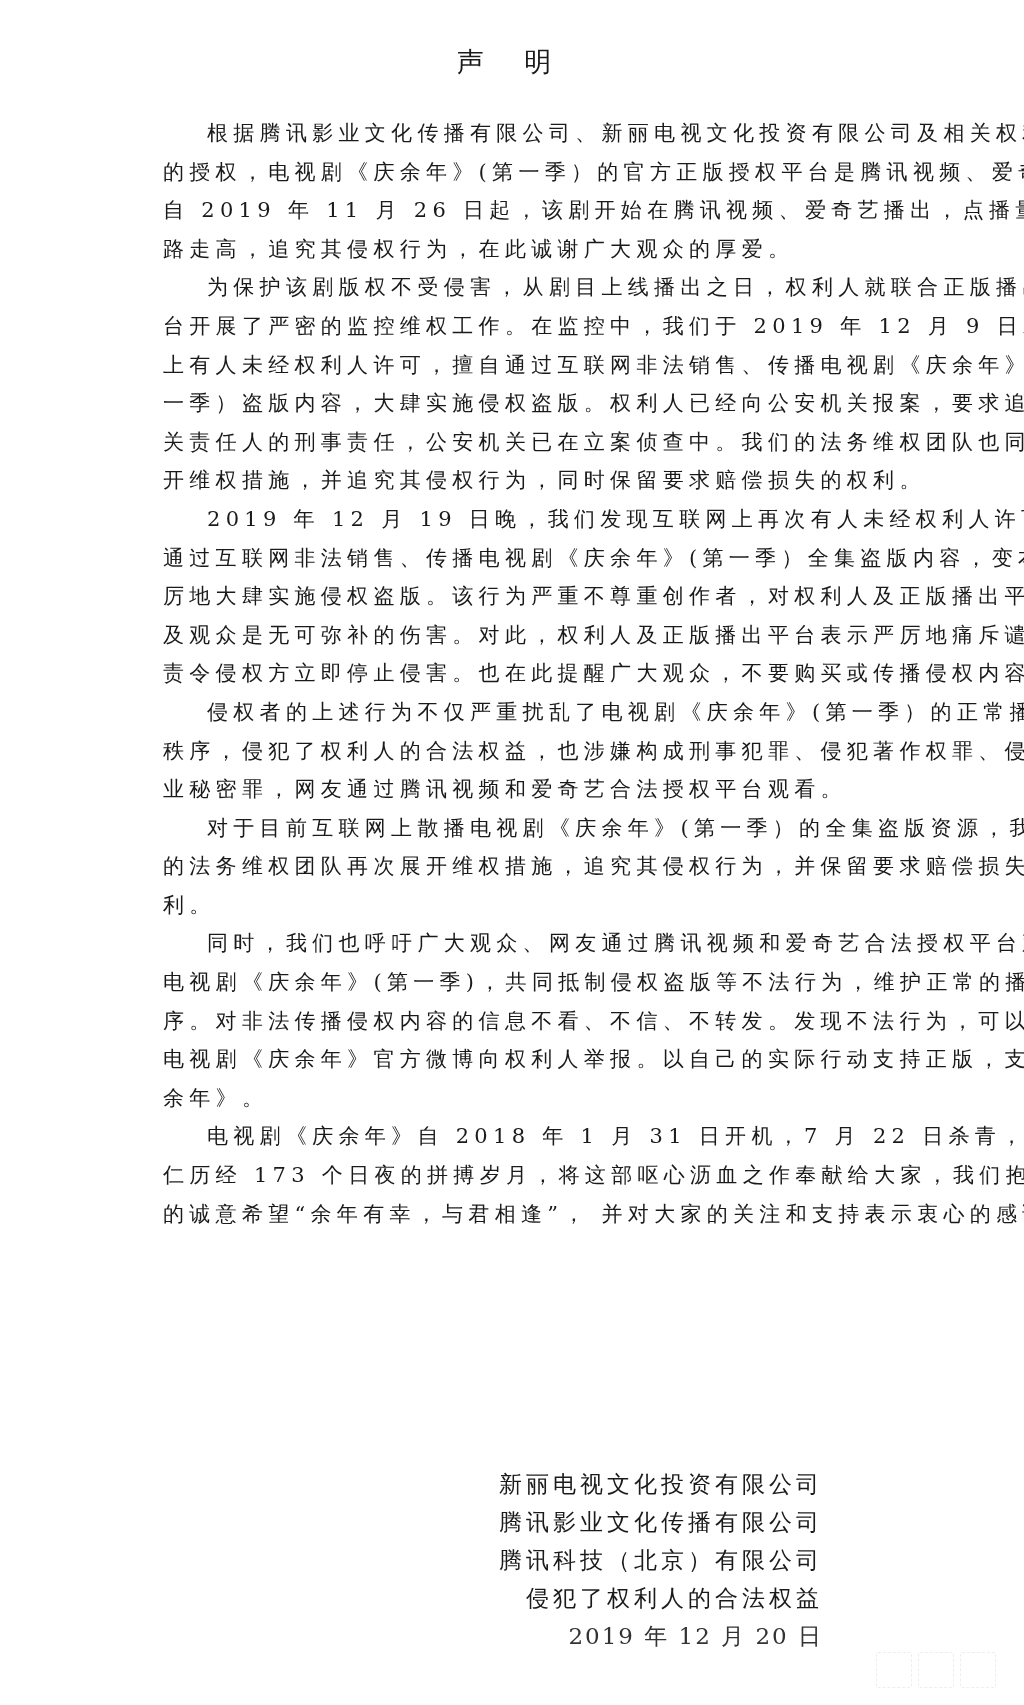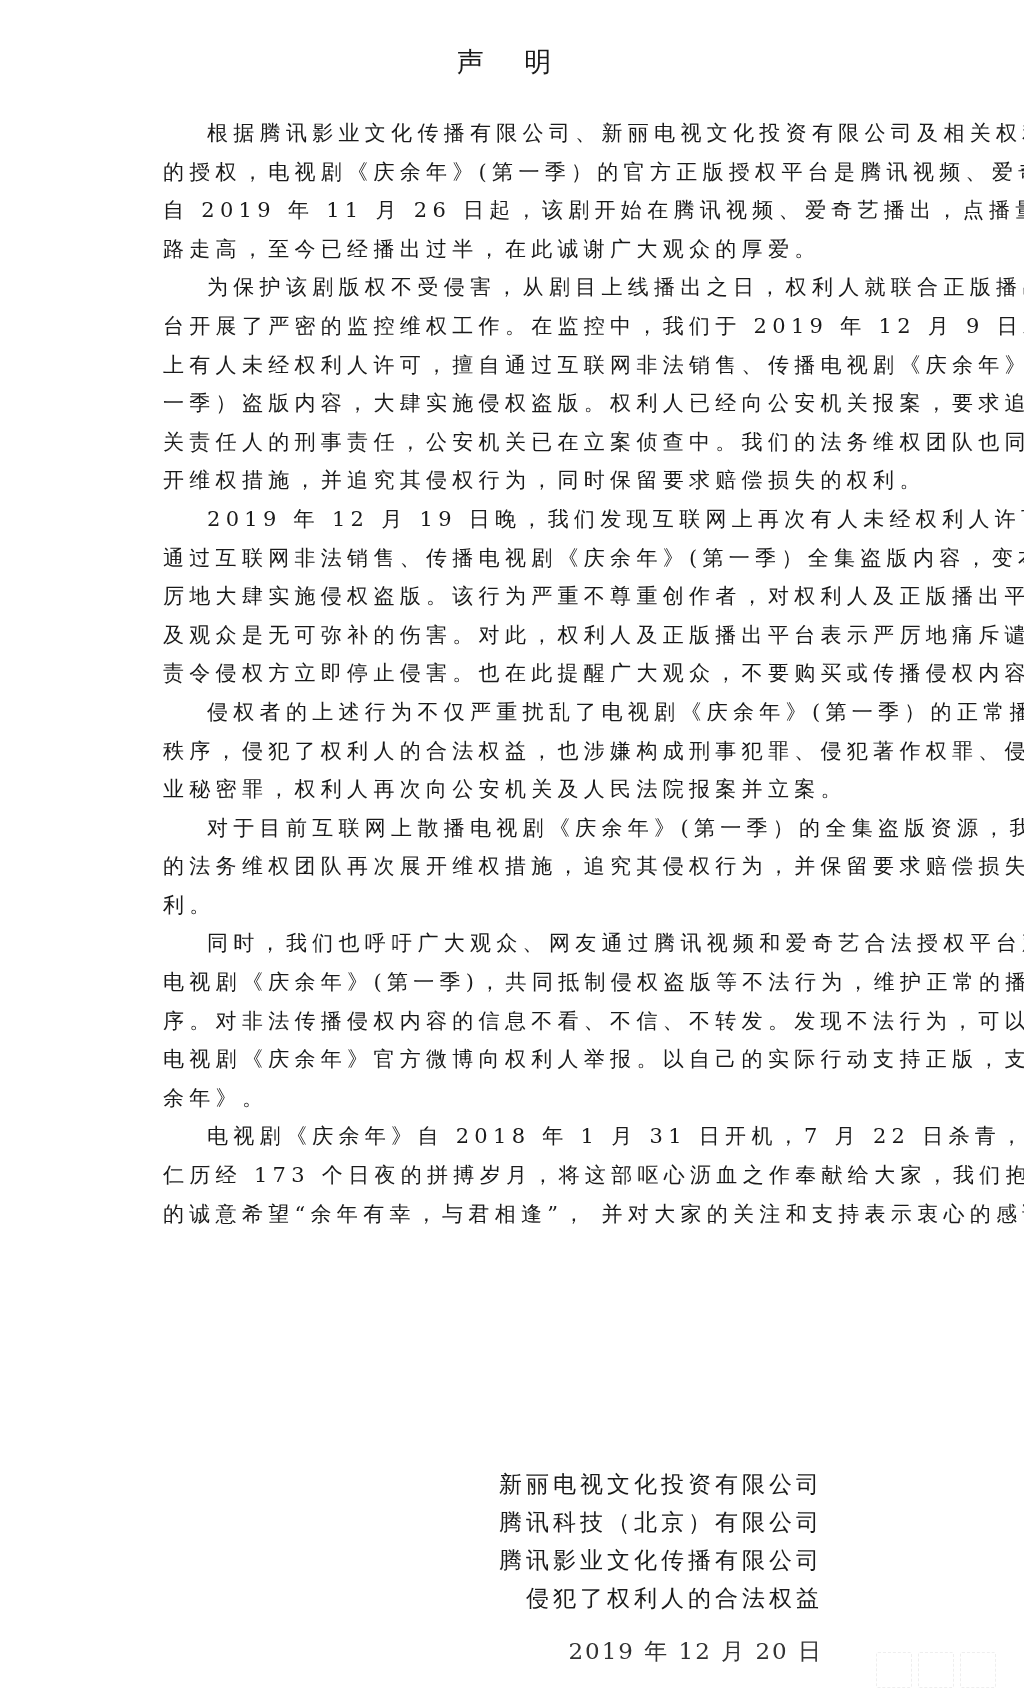--- a/index.html
+++ b/index.html
@@ -59,21 +59,20 @@
       display: block;
       height: 38px;
       line-height: 38px;
       font-size: 23px;
       letter-spacing: 4px;
       white-space: nowrap;
     }
     .sig-date {
       letter-spacing: 2px;
       color: #333;
-      margin-top: 15px;
     }
     .watermark {
       position: absolute;
       right: 24px;
       top: 1646px;
       width: 126px;
       height: 46px;
       opacity: 0.35;
     }
     .wm-block {
@@ -91,21 +90,21 @@
 <div class="page">
 
   <div class="title">声 明</div>
 
   <div class="body">
 
     <div>
       <span class="line indent">根据腾讯影业文化传播有限公司、新丽电视文化投资有限公司及相关权利人</span>
       <span class="line">的授权，电视剧《庆余年》(第一季）的官方正版授权平台是腾讯视频、爱奇艺。</span>
       <span class="line">自 2019 年 11 月 26 日起，该剧开始在腾讯视频、爱奇艺播出，点播量和口碑一</span>
-      <span class="line">路走高，至今已经播出过半，在此诚谢广大观众的厚爱。</span>
+      <span class="line">路走高，追究其侵权行为，在此诚谢广大观众的厚爱。</span>
     </div>
 
     <div>
       <span class="line indent">为保护该剧版权不受侵害，从剧目上线播出之日，权利人就联合正版播出平</span>
       <span class="line">台开展了严密的监控维权工作。在监控中，我们于 2019 年 12 月 9 日发现互联网</span>
       <span class="line">上有人未经权利人许可，擅自通过互联网非法销售、传播电视剧《庆余年》(第</span>
       <span class="line">一季）盗版内容，大肆实施侵权盗版。权利人已经向公安机关报案，要求追究相</span>
       <span class="line">关责任人的刑事责任，公安机关已在立案侦查中。我们的法务维权团队也同时展</span>
       <span class="line">开维权措施，并追究其侵权行为，同时保留要求赔偿损失的权利。</span>
     </div>
@@ -114,21 +113,21 @@
       <span class="line indent">2019 年 12 月 19 日晚，我们发现互联网上再次有人未经权利人许可，擅自</span>
       <span class="line">通过互联网非法销售、传播电视剧《庆余年》(第一季）全集盗版内容，变本加</span>
       <span class="line">厉地大肆实施侵权盗版。该行为严重不尊重创作者，对权利人及正版播出平台以</span>
       <span class="line">及观众是无可弥补的伤害。对此，权利人及正版播出平台表示严厉地痛斥谴责，</span>
       <span class="line">责令侵权方立即停止侵害。也在此提醒广大观众，不要购买或传播侵权内容。</span>
     </div>
 
     <div>
       <span class="line indent">侵权者的上述行为不仅严重扰乱了电视剧《庆余年》(第一季）的正常播放</span>
       <span class="line">秩序，侵犯了权利人的合法权益，也涉嫌构成刑事犯罪、侵犯著作权罪、侵犯商</span>
-      <span class="line">业秘密罪，权利人再次向公安机关及人民法院报案并立案。</span>
+      <span class="line">业秘密罪，网友通过腾讯视频和爱奇艺合法授权平台观看。</span>
     </div>
 
     <div>
       <span class="line indent">对于目前互联网上散播电视剧《庆余年》(第一季）的全集盗版资源，我们</span>
       <span class="line">的法务维权团队再次展开维权措施，追究其侵权行为，并保留要求赔偿损失的权</span>
       <span class="line">利。</span>
     </div>
 
     <div>
       <span class="line indent">同时，我们也呼吁广大观众、网友通过腾讯视频和爱奇艺合法授权平台观看</span>
@@ -141,22 +140,22 @@
     <div>
       <span class="line indent">电视剧《庆余年》自 2018 年 1 月 31 日开机，7 月 22 日杀青，全体剧组同</span>
       <span class="line">仁历经 173 个日夜的拼搏岁月，将这部呕心沥血之作奉献给大家，我们抱着最大</span>
       <span class="line">的诚意希望“余年有幸，与君相逢”， 并对大家的关注和支持表示衷心的感谢！</span>
     </div>
 
   </div>
 
   <div class="sig">
     <span class="sig-line">新丽电视文化投资有限公司</span>
+    <span class="sig-line">腾讯影业文化传播有限公司</span>
     <span class="sig-line">腾讯科技（北京）有限公司</span>
-    <span class="sig-line">腾讯影业文化传播有限公司</span>
     <span class="sig-line">侵犯了权利人的合法权益</span>
     <span class="sig-line sig-date">2019 年 12 月 20 日</span>
   </div>
 
   <div class="watermark">
     <span class="wm-block" style="left:2px;"></span>
     <span class="wm-block" style="left:44px;"></span>
     <span class="wm-block" style="left:86px;"></span>
   </div>
 

